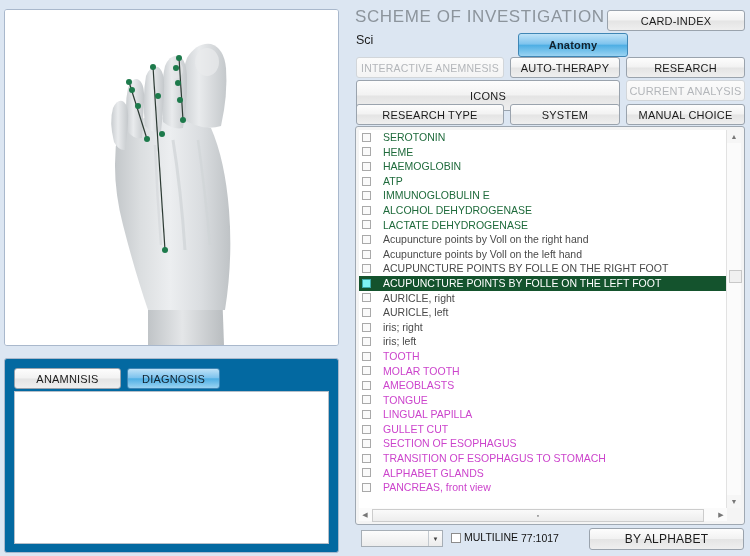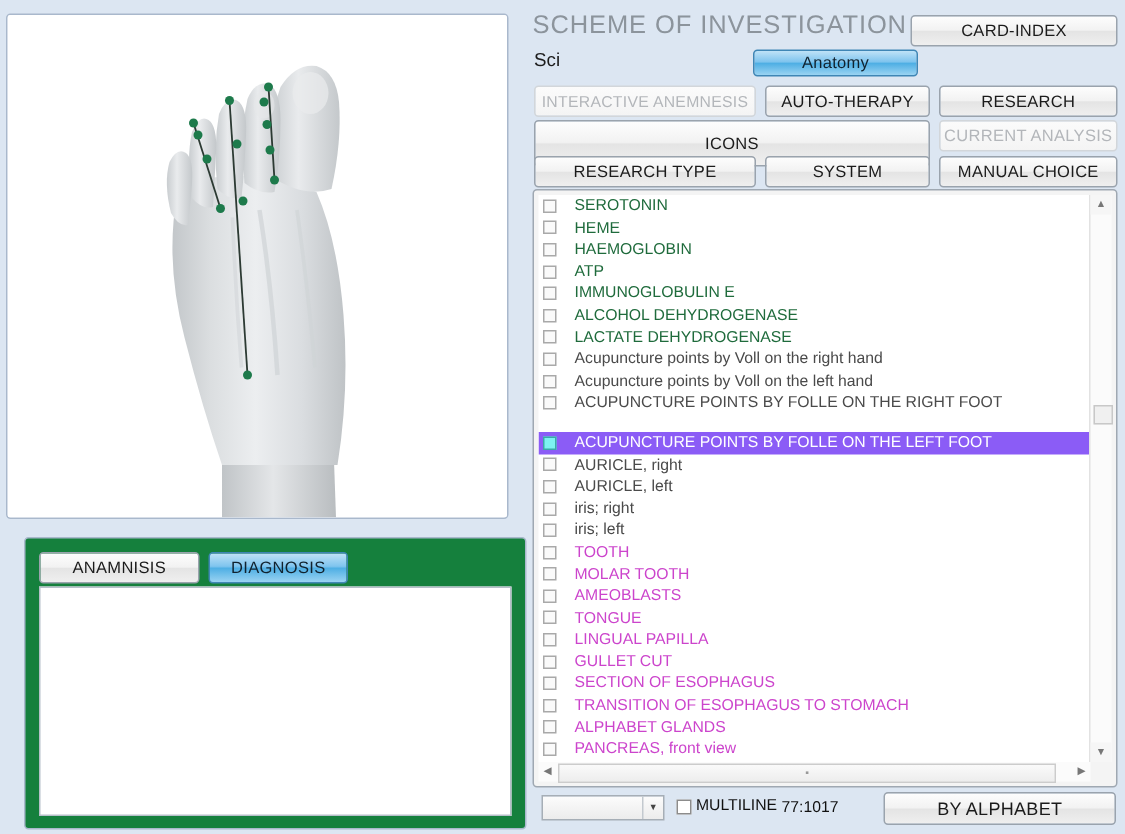--- a/index.html
+++ b/index.html
@@ -19,22 +19,22 @@
     position:absolute;left:4px;top:9px;width:333px;height:335px;
     background:#ffffff;
     border:1px solid #a9b8cc;
     border-radius:3px;
     box-shadow:0 0 0 1px #eef3fa inset;
     overflow:hidden;
   }
   #foot-canvas{position:absolute;left:0;top:0;width:100%;height:100%;display:block;}
 
   #bottom-panel{
-    position:absolute;left:16px;top:358px;width:333px;height:193px;
-    background:#15803d;
+    position:absolute;left:4px;top:358px;width:333px;height:193px;
+    background:#0369a1;
     border:1px solid #a9b8cc;
     border-radius:3px;
   }
   #bottom-tabs{position:absolute;left:9px;top:9px;display:flex;gap:6px;}
   #notes-area{
     position:absolute;left:9px;top:32px;width:313px;height:151px;
     background:#ffffff;border:1px solid #b6bfc9;
   }
 
   
@@ -72,21 +72,21 @@
   #scheme-title{
     position:absolute;left:5px;top:7px;
     font-size:17px;color:#8c949c;letter-spacing:.6px;
     white-space:nowrap;
   }
   #sci-label{
     position:absolute;left:6px;top:33px;
     font-size:12.5px;color:#1c1c1c;
   }
   #card-index-btn{position:absolute;left:257px;top:10px;width:138px;height:21px;}
-  #anatomy-btn{position:absolute;left:152px;top:33px;width:110px;height:18px;}
+  #anatomy-btn{position:absolute;left:168px;top:33px;width:110px;height:24px;font-weight:bold;}
 
   .btn-row{position:absolute;left:0;width:400px;height:22px;}
   #row-1{top:57px;}
   #row-2{top:80px;}
   #row-3{top:104px;}
   .col-a{position:absolute;left:6px;width:148px;height:21px;}
   .col-b{position:absolute;left:160px;width:110px;height:21px;}
   .col-c{position:absolute;left:276px;width:119px;height:21px;}
   #icons-btn{position:absolute;left:6px;width:264px;height:31px;}
 
@@ -112,21 +112,21 @@
     cursor:default;
   }
   .row-check{
     width:7px;height:7px;
     border:1px solid #a9a9a9;
     background:#fafafa;
     margin-right:12px;
     flex:0 0 auto;
   }
   .row-label{line-height:14.6px;}
-  .list-row.sel{background:#8b5cf6;margin-top:12px;}
+  .list-row.sel{background:#14532d;}
   .list-row.sel .row-label{color:#ffffff;}
   .list-row.sel .row-check{border-color:#3aa9a9;background:#7df2f2;}
 
   
   #vscroll{
     position:absolute;right:3px;top:3px;width:14px;height:378px;
     background:#fbfbfb;border-left:1px solid #e2e2e2;
   }
   .sb-arrow{
     position:absolute;left:0;width:14px;height:13px;

